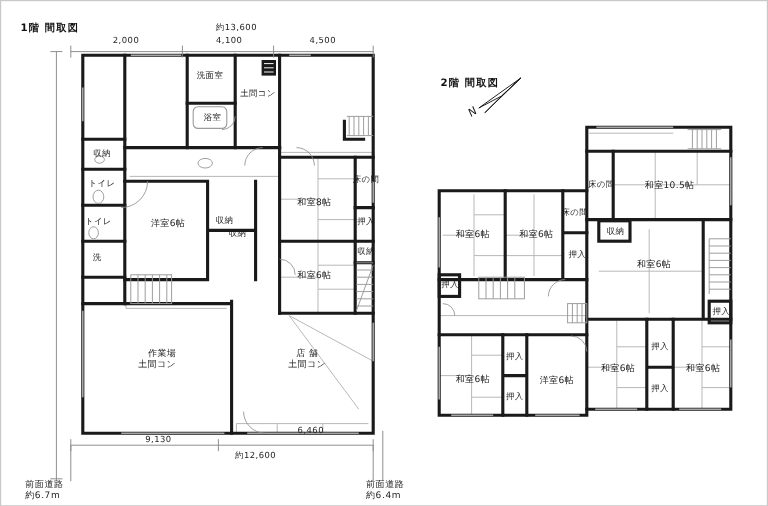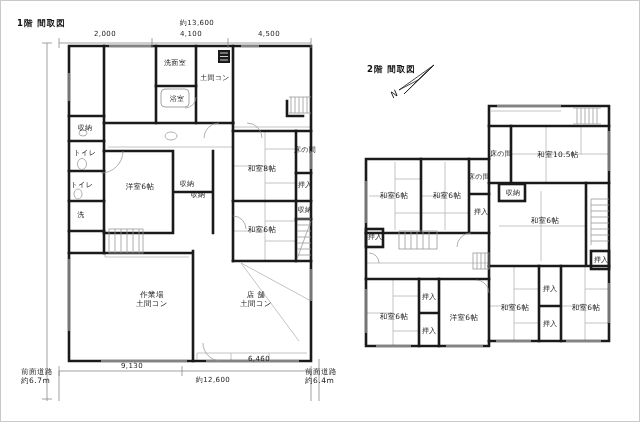--- a/index.html
+++ b/index.html
@@ -18,21 +18,21 @@
   .title{
     position:absolute;font-size:8.5px;font-weight:bold;color:#111;
     white-space:nowrap;letter-spacing:1px;
   }
   .dim{
     position:absolute;transform:translate(-50%,-50%);
     font-size:7px;color:#222;white-space:nowrap;letter-spacing:0.4px;
   }
   .road{
     position:absolute;font-size:7.5px;color:#222;line-height:1.25;
-    white-space:pre-line;letter-spacing:0.5px;
+    white-space:pre-line;letter-spacing:0.5px;margin-top:32px;
   }
   .north-n{
     position:absolute;font-size:9px;font-style:italic;color:#111;
     transform:rotate(-35deg);
   }
 </style>
 </head>
 <body>
 
 <div id="canvas">
@@ -191,21 +191,21 @@
   <div class="lbl" style="left:81px;top:184px;">トイレ</div>
   <div class="lbl" style="left:80px;top:214px;">洗</div>
   <div class="lbl big" style="left:139px;top:185px;">洋室6帖</div>
   <div class="lbl" style="left:186px;top:183px;">収納</div>
   <div class="lbl" style="left:197px;top:194px;">収納</div>
   <div class="lbl big" style="left:261px;top:167px;">和室8帖</div>
   <div class="lbl" style="left:304px;top:149px;">床の間</div>
   <div class="lbl" style="left:304px;top:184px;">押入</div>
   <div class="lbl" style="left:304px;top:209px;">収納</div>
   <div class="lbl big" style="left:261px;top:228px;">和室6帖</div>
-  <div class="lbl big" style="left:151px;top:298px;">作業場
+  <div class="lbl big" style="left:130px;top:298px;text-align:right;">作業場
 土間コン</div>
   <div class="lbl big" style="left:255px;top:298px;">店 舗
 土間コン</div>
 
   <div class="lbl" style="left:500px;top:153px;">床の間</div>
   <div class="lbl big" style="left:557px;top:153px;">和室10.5帖</div>
   <div class="lbl big" style="left:393px;top:194px;">和室6帖</div>
   <div class="lbl big" style="left:446px;top:194px;">和室6帖</div>
   <div class="lbl" style="left:478px;top:176px;">床の間</div>
   <div class="lbl" style="left:480px;top:211px;">押入</div>

